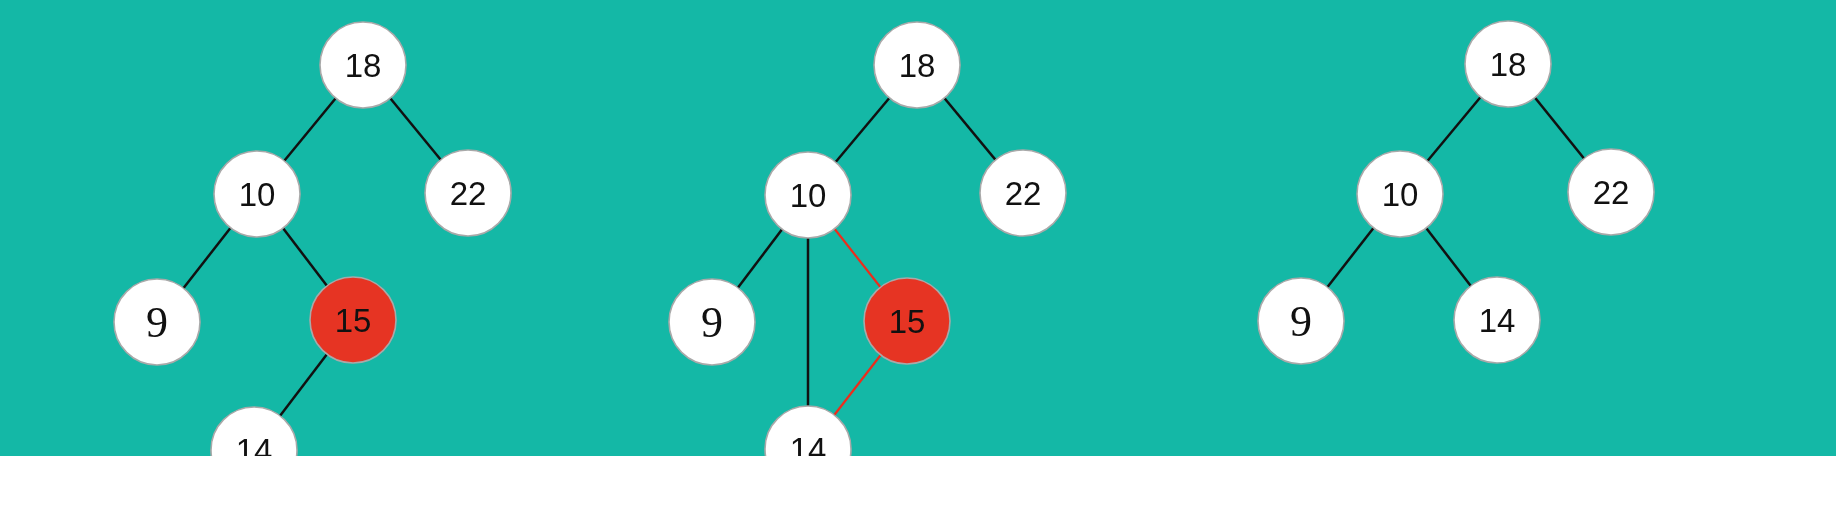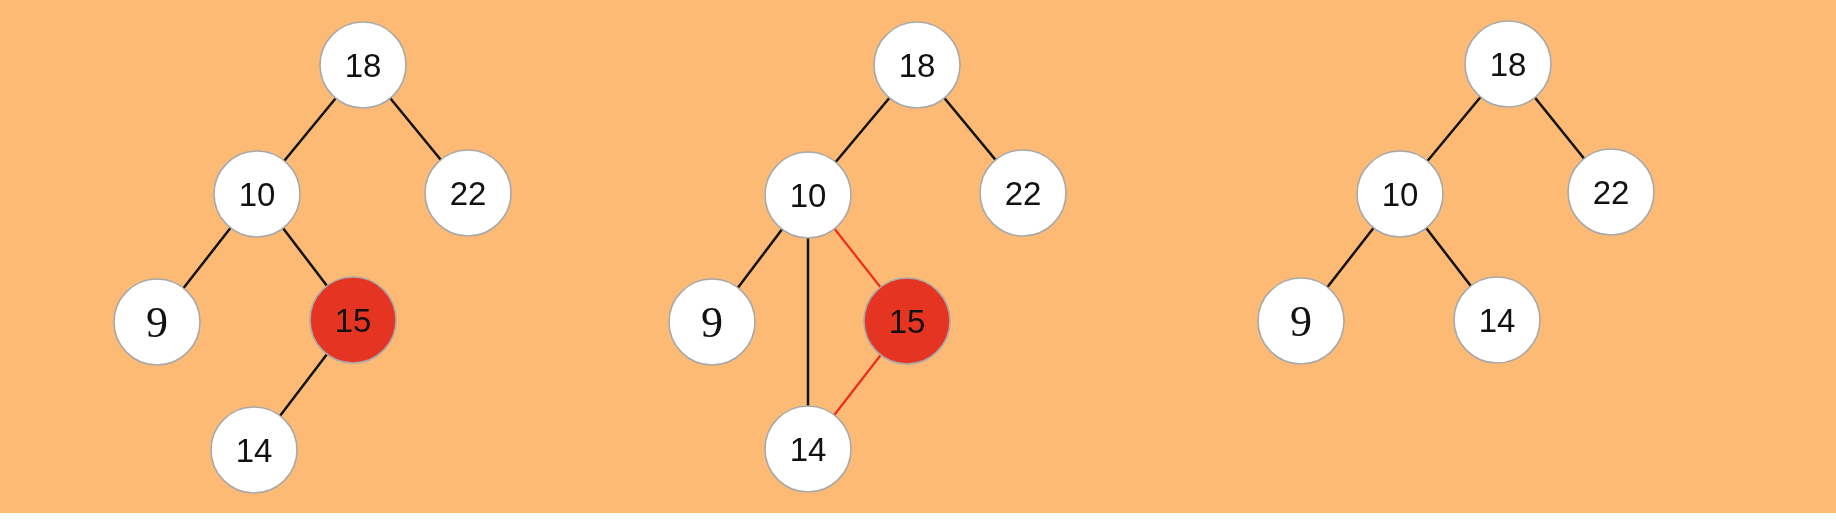--- a/index.html
+++ b/index.html
@@ -3,22 +3,22 @@
 <meta charset="utf-8">
 <style>
   html, body {
     margin: 0;
     padding: 0;
     background: #ffffff;
   }
   .diagram-wrap {
     position: relative;
     width: 1836px;
-    height: 513px;
-    background: #fdba74;
+    height: 456px;
+    background: #14b8a6;
     overflow: hidden;
   }
   svg { display: block; }
   .node-label {
     font-family: "Liberation Sans", sans-serif;
     font-size: 33px;
     fill: #111111;
   }
   .node-label-serif {
     font-family: "Liberation Serif", serif;

